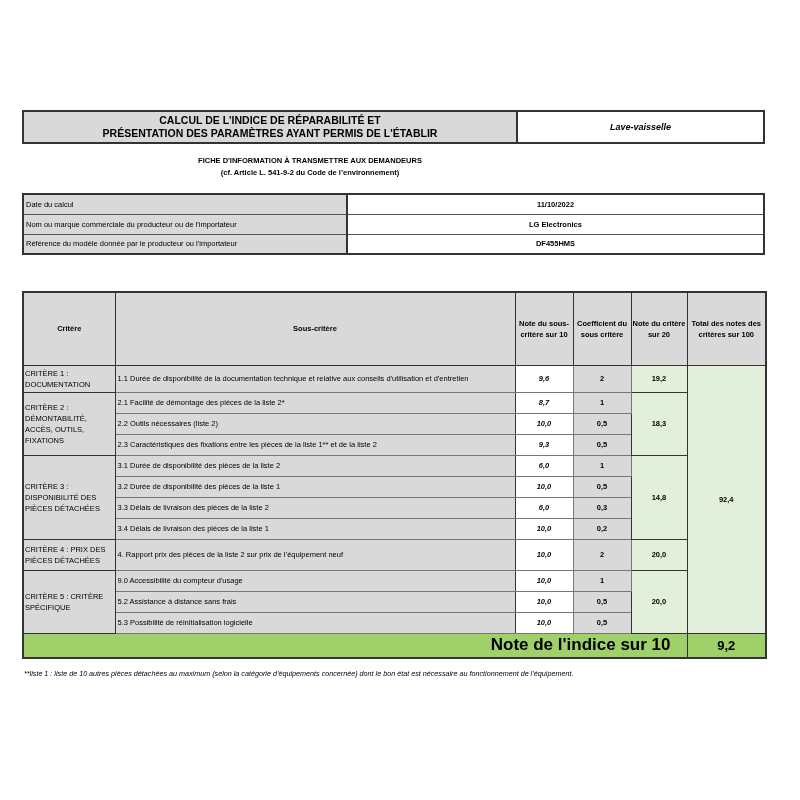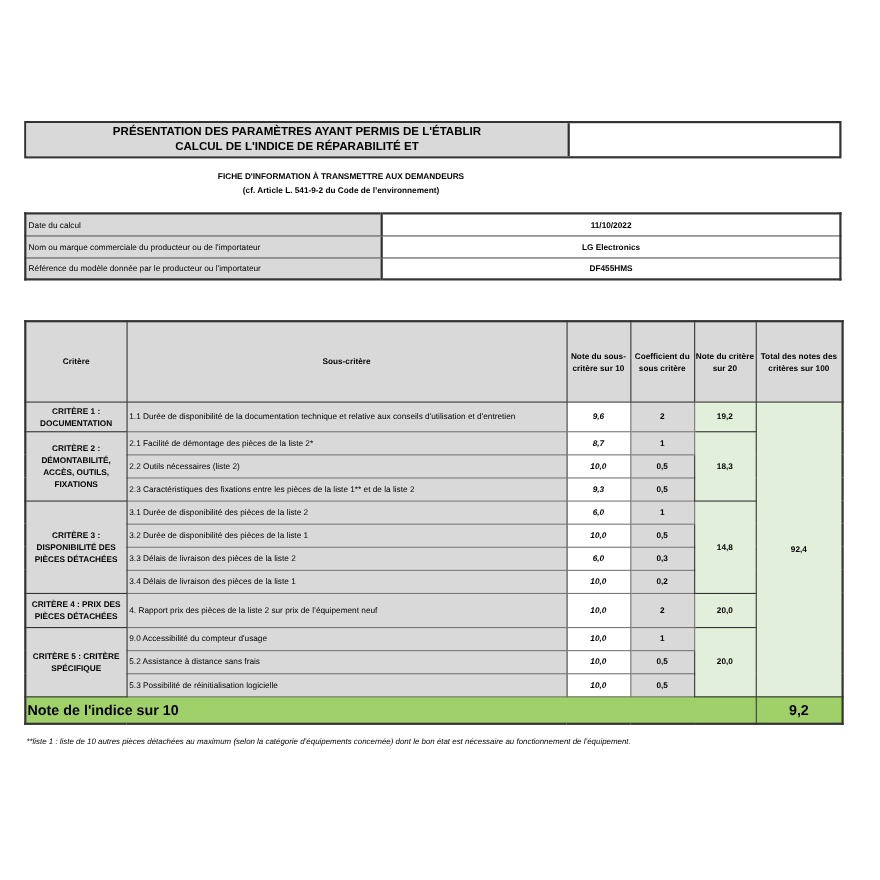--- a/index.html
+++ b/index.html
@@ -17,42 +17,43 @@
   table { border-collapse:collapse; position:absolute; left:22px; table-layout:fixed; }
   .info { top:193px; width:743px; }
   .info td { border:1px solid #555; height:20px; font-size:7.5px; padding:0 2px; box-sizing:border-box; }
   .info td.lbl { background:#d9d9d9; width:324px; }
   .info td.val { text-align:center; font-weight:bold;margin-top:28px; }
   .info { border:2px solid #333; }
   .info td.lbl { border-right:2px solid #333; }
   .main { top:291px; width:743px; border:2px solid #333; }
   .main td, .main th { border:1px solid #777; font-size:7.5px; box-sizing:border-box; }
   .main th { background:#d9d9d9; font-weight:bold; text-align:center; height:73px; border:1.5px solid #333; line-height:11px; }
-  .main td.crit { background:#d9d9d9; font-weight:bold; text-align:center; line-height:11px; border:1.5px solid #333; }
+  .main td.crit { background:#d9d9d9; font-weight:normal; line-height:11px; border:1.5px solid #333; }
   .main td.sub { background:#d9d9d9; padding:0 2px; line-height:11px; border-right:1.5px solid #333; }
   .main td.note { background:#fff; text-align:center; font-weight:bold;font-style:italic; }
   .main td.coef { background:#d9d9d9; text-align:center; font-weight:bold; }
   .main td.crit20 { background:#e2efda; text-align:center; font-weight:bold; border:1.5px solid #333; }
   .main td.total { background:#e2efda; text-align:center; font-weight:bold; border:1.5px solid #333;margin-left:40px; }
   .main tr.r { height:21px; }
   .main tr.r2 { height:27px; }
   .main tr.grp-top td { border-top:1.5px solid #333; }
   .main tr.final td { background:#a0d06a; height:25px; font-weight:bold; border:1.5px solid #333; }
-  .final .final-label { text-align:left; font-size:13px; padding-right:16px; }
+  .final .final-label { text-align:right; font-size:17px; padding-right:16px; }
   .final .final-value { text-align:center; font-size:13px; }
   .footnotes { position:absolute; left:24px; top:668px; font-style:italic; font-size:7.2px; line-height:12px; }
 </style>
 </head>
 <body>
 
 <div class="title-box">
   <div class="title-left">
+    <div>CALCUL DE L'INDICE DE RÉPARABILITÉ ET</div>
     <div>PRÉSENTATION DES PARAMÈTRES AYANT PERMIS DE L'ÉTABLIR</div>
-    <div>CALCUL DE L'INDICE DE RÉPARABILITÉ ET</div>
   </div>
+  <div class="title-right">Lave-vaisselle</div>
 </div>
 
 <div class="subtitle" style="top:155px;">FICHE D'INFORMATION À TRANSMETTRE AUX DEMANDEURS</div>
 <div class="subtitle" style="top:167px;">(cf. Article L. 541-9-2 du Code de l’environnement)</div>
 
 <table class="info">
   <tbody>
       <tr>
     <td class="lbl">Date du calcul</td>
     <td class="val">11/10/2022</td>

